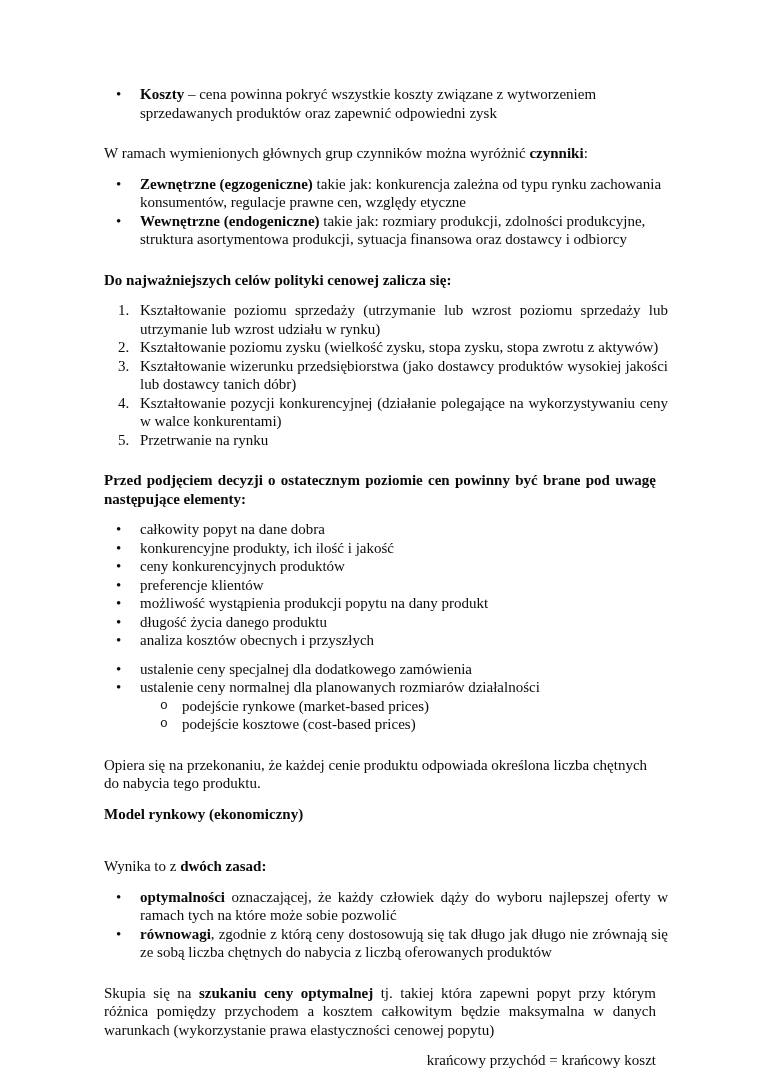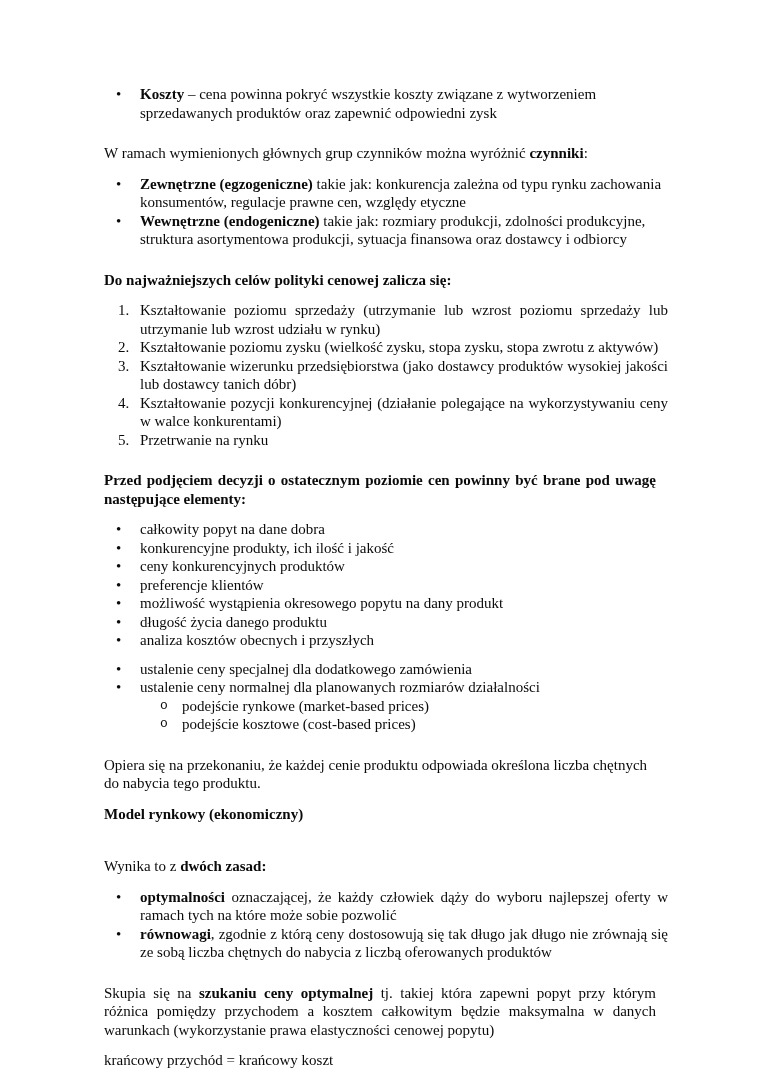--- a/index.html
+++ b/index.html
@@ -18,21 +18,21 @@
   }
   p { margin: 12px; }
   .spacer { height: 10px; }
   ul { margin: 0; padding: 0; list-style: none; }
   li { position: relative; padding-left: 48px; }
   .marker { position: absolute; left: 24px; top: 0; }
   ul.num .marker { left: 26px; }
   ul.lvl2 li { padding-left: 90px; }
   ul.lvl2 .marker { left: 68px; font-size: 13px; font-family: "Liberation Mono", monospace; }
   .just, .just li { text-align: justify; }
-  .center { text-align: left; }
+  .center { text-align: right; }
   b { font-weight: bold; }
 </style>
 </head>
 <body>
 
 <div class="page">
 
   <ul>
       <li><span class="marker">•</span><b>Koszty</b><span> – cena powinna pokryć wszystkie koszty związane z wytworzeniem sprzedawanych produktów oraz zapewnić odpowiedni zysk</span></li>
     </ul>
@@ -57,21 +57,21 @@
     </ul>
 
   <div class="spacer"></div>
 
   <p class="just"><b>Przed podjęciem decyzji o ostatecznym poziomie cen powinny być brane pod uwagę następujące elementy:</b></p>
   <ul>
       <li><span class="marker">•</span><span>całkowity popyt na dane dobra</span></li>
       <li><span class="marker">•</span><span>konkurencyjne produkty, ich ilość i jakość</span></li>
       <li><span class="marker">•</span><span>ceny konkurencyjnych produktów</span></li>
       <li><span class="marker">•</span><span>preferencje klientów</span></li>
-      <li><span class="marker">•</span><span>możliwość wystąpienia okresowego popytu na dany produkt</span></li>
+      <li><span class="marker">•</span><span>możliwość wystąpienia produkcji popytu na dany produkt</span></li>
       <li><span class="marker">•</span><span>długość życia danego produktu</span></li>
       <li><span class="marker">•</span><span>analiza kosztów obecnych i przyszłych</span></li>
     </ul>
 
   <div class="spacer"></div>
 
   <ul>
       <li><span class="marker">•</span><span>ustalenie ceny specjalnej dla dodatkowego zamówienia</span></li>
       <li><span class="marker">•</span><span>ustalenie ceny normalnej dla planowanych rozmiarów działalności</span></li>
     </ul>

